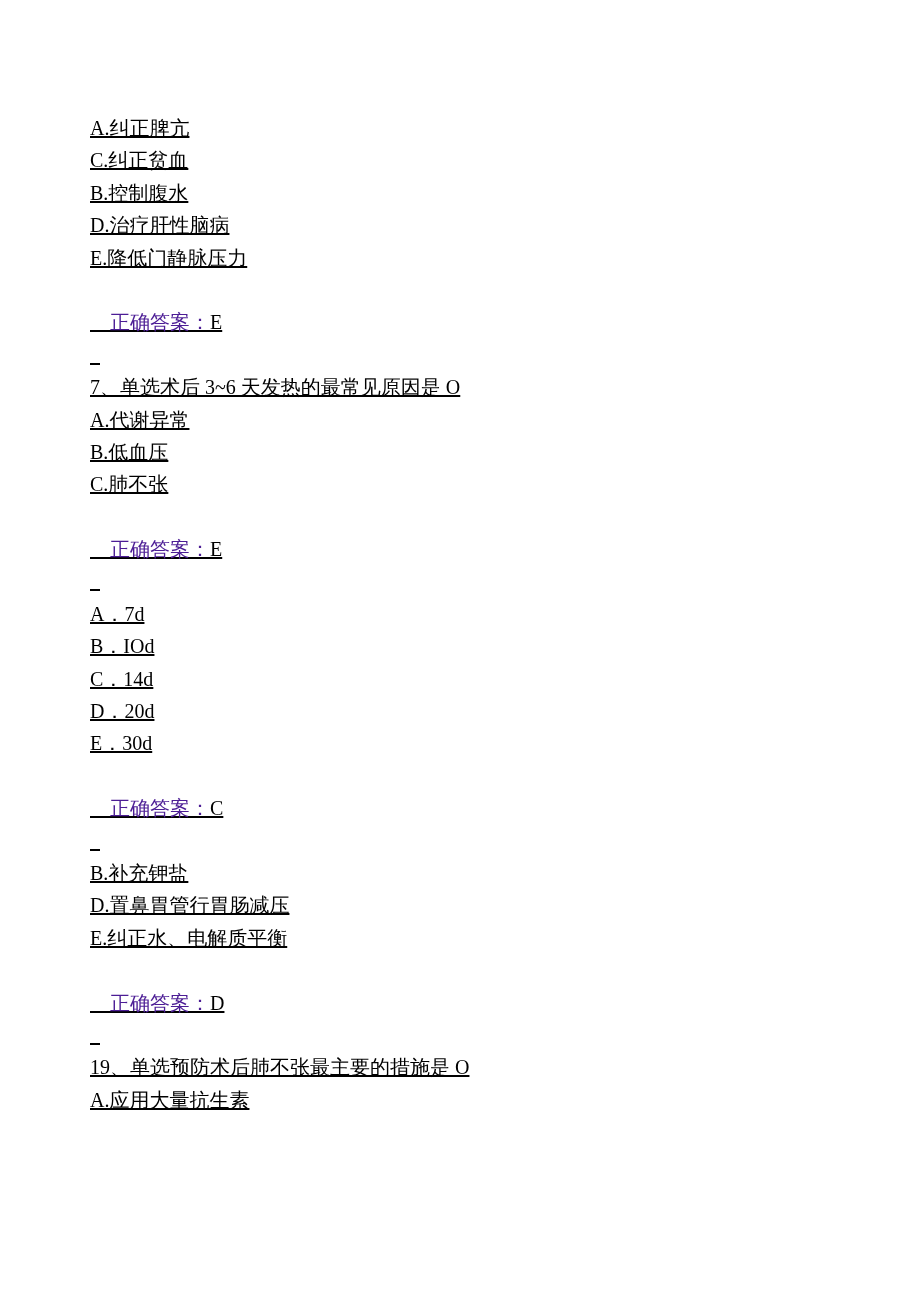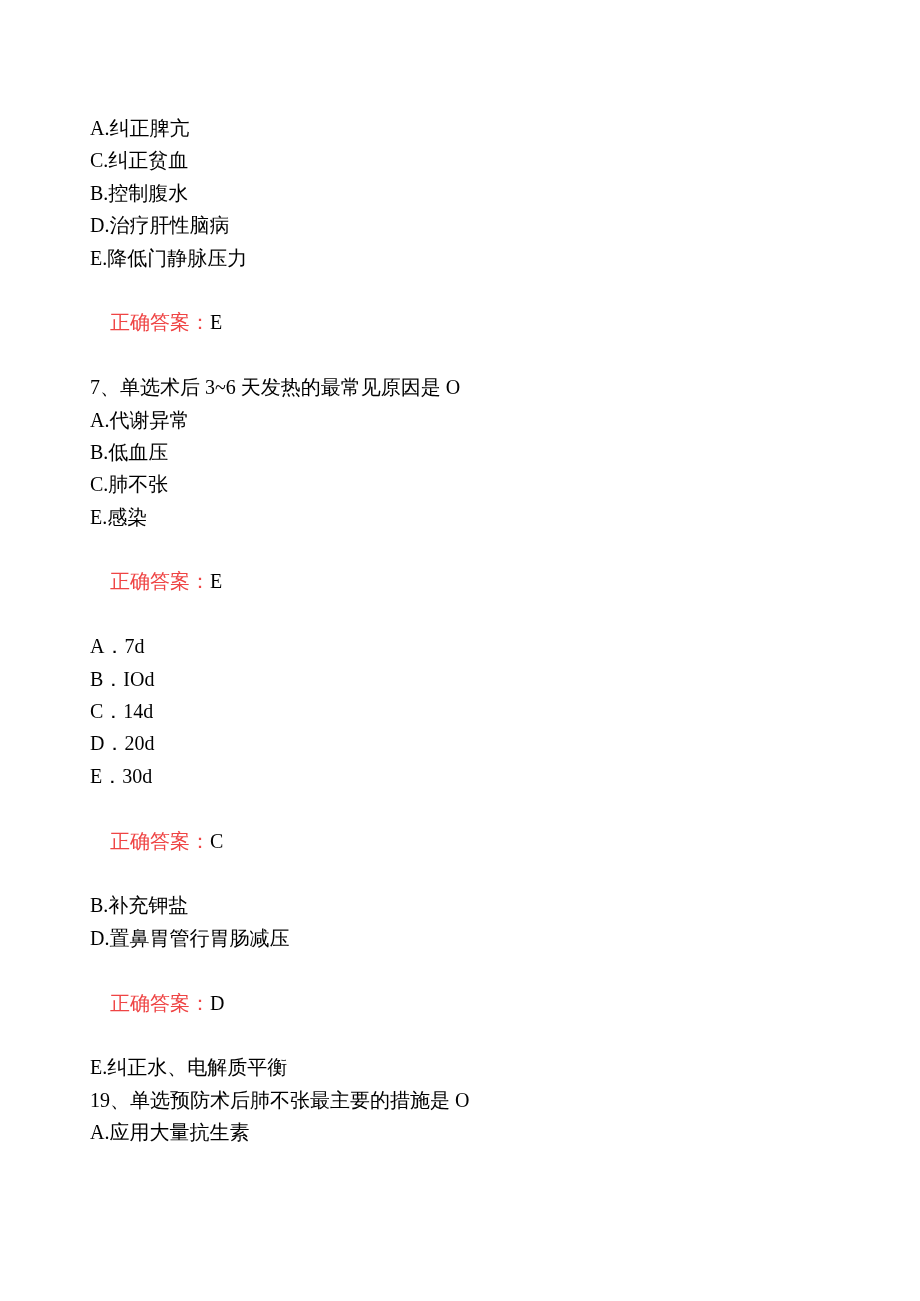--- a/index.html
+++ b/index.html
@@ -12,23 +12,24 @@
     color: #000000;
   }
   .page {
     width: 920px;
     min-height: 1301px;
     box-sizing: border-box;
     padding: 112px 90px 60px 90px;
   }
   .line {
     white-space: pre-wrap;
+    text-decoration: underline;
   }
   .answer-label {
-    color: #ef4444;
+    color: #4c1d95;
   }
   .answer-value {
     color: #000000;
   }
 </style>
 </head>
 <body>
 
 <div class="page">
 
@@ -38,37 +39,36 @@
   <div class="line">D.治疗肝性脑病</div>
   <div class="line">E.降低门静脉压力</div>
   <div class="line">
     <span class="answer-label">正确答案：</span><span class="answer-value">E</span>
   </div>
 
   <div class="line">7、单选术后 3~6 天发热的最常见原因是 O</div>
   <div class="line">A.代谢异常</div>
   <div class="line">B.低血压</div>
   <div class="line">C.肺不张</div>
-  <div class="line">E.感染</div>
   <div class="line">
     <span class="answer-label">正确答案：</span><span class="answer-value">E</span>
   </div>
 
   <div class="line">A．7d</div>
   <div class="line">B．IOd</div>
   <div class="line">C．14d</div>
   <div class="line">D．20d</div>
   <div class="line">E．30d</div>
   <div class="line">
     <span class="answer-label">正确答案：</span><span class="answer-value">C</span>
   </div>
 
   <div class="line">B.补充钾盐</div>
   <div class="line">D.置鼻胃管行胃肠减压</div>
+  <div class="line">E.纠正水、电解质平衡</div>
   <div class="line">
     <span class="answer-label">正确答案：</span><span class="answer-value">D</span>
   </div>
-  <div class="line">E.纠正水、电解质平衡</div>
 
   <div class="line">19、单选预防术后肺不张最主要的措施是 O</div>
   <div class="line">A.应用大量抗生素</div>
 
 </div>
 
 </body></html>

